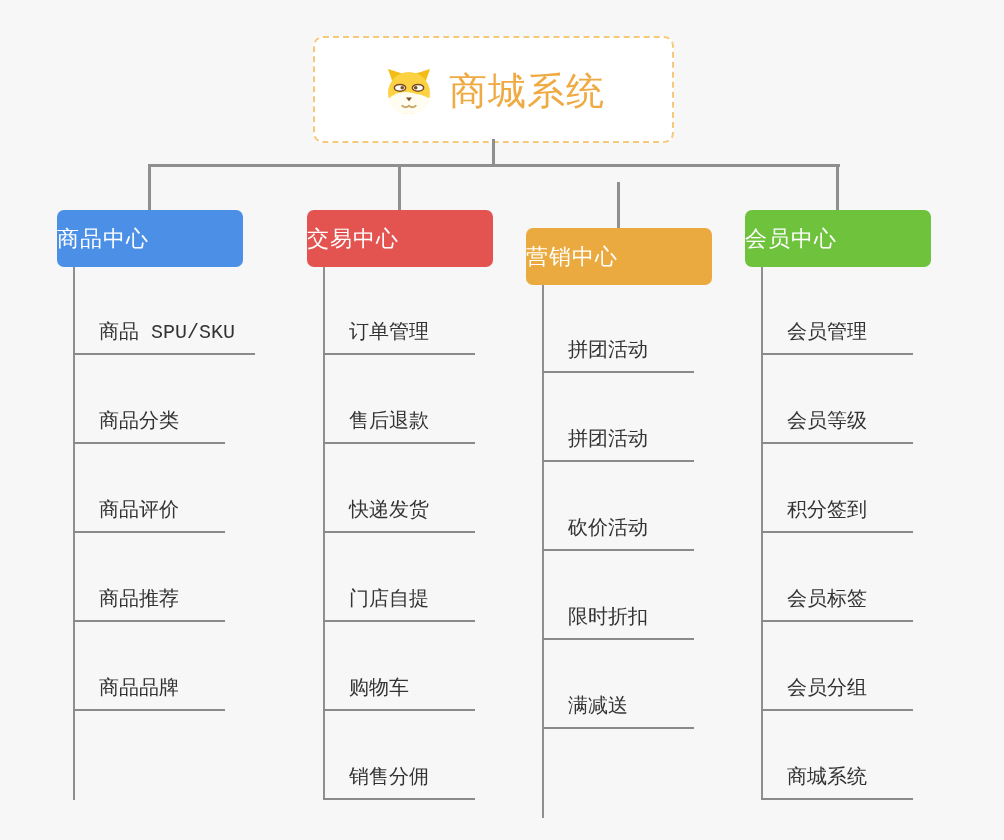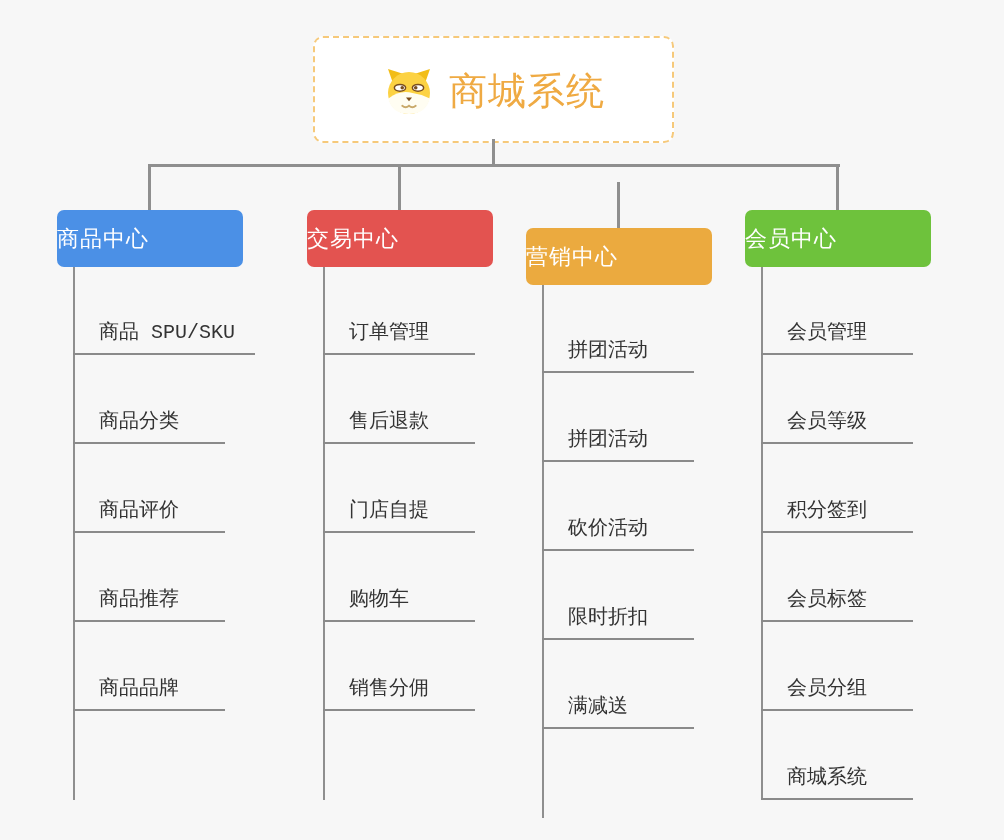--- a/index.html
+++ b/index.html
@@ -126,20 +126,23 @@
     </div>
     <div class="trunk"></div>
     <div class="leaves">
           <div class="leaf-row">
             <span class="leaf">订单管理</span>
           </div>
           <div class="leaf-row">
             <span class="leaf">售后退款</span>
           </div>
           <div class="leaf-row">
+            <span class="leaf">快递发货</span>
+          </div>
+          <div class="leaf-row">
             <span class="leaf">门店自提</span>
           </div>
           <div class="leaf-row">
             <span class="leaf">购物车</span>
           </div>
           <div class="leaf-row">
             <span class="leaf">销售分佣</span>
           </div>
         </div>
   </div>

